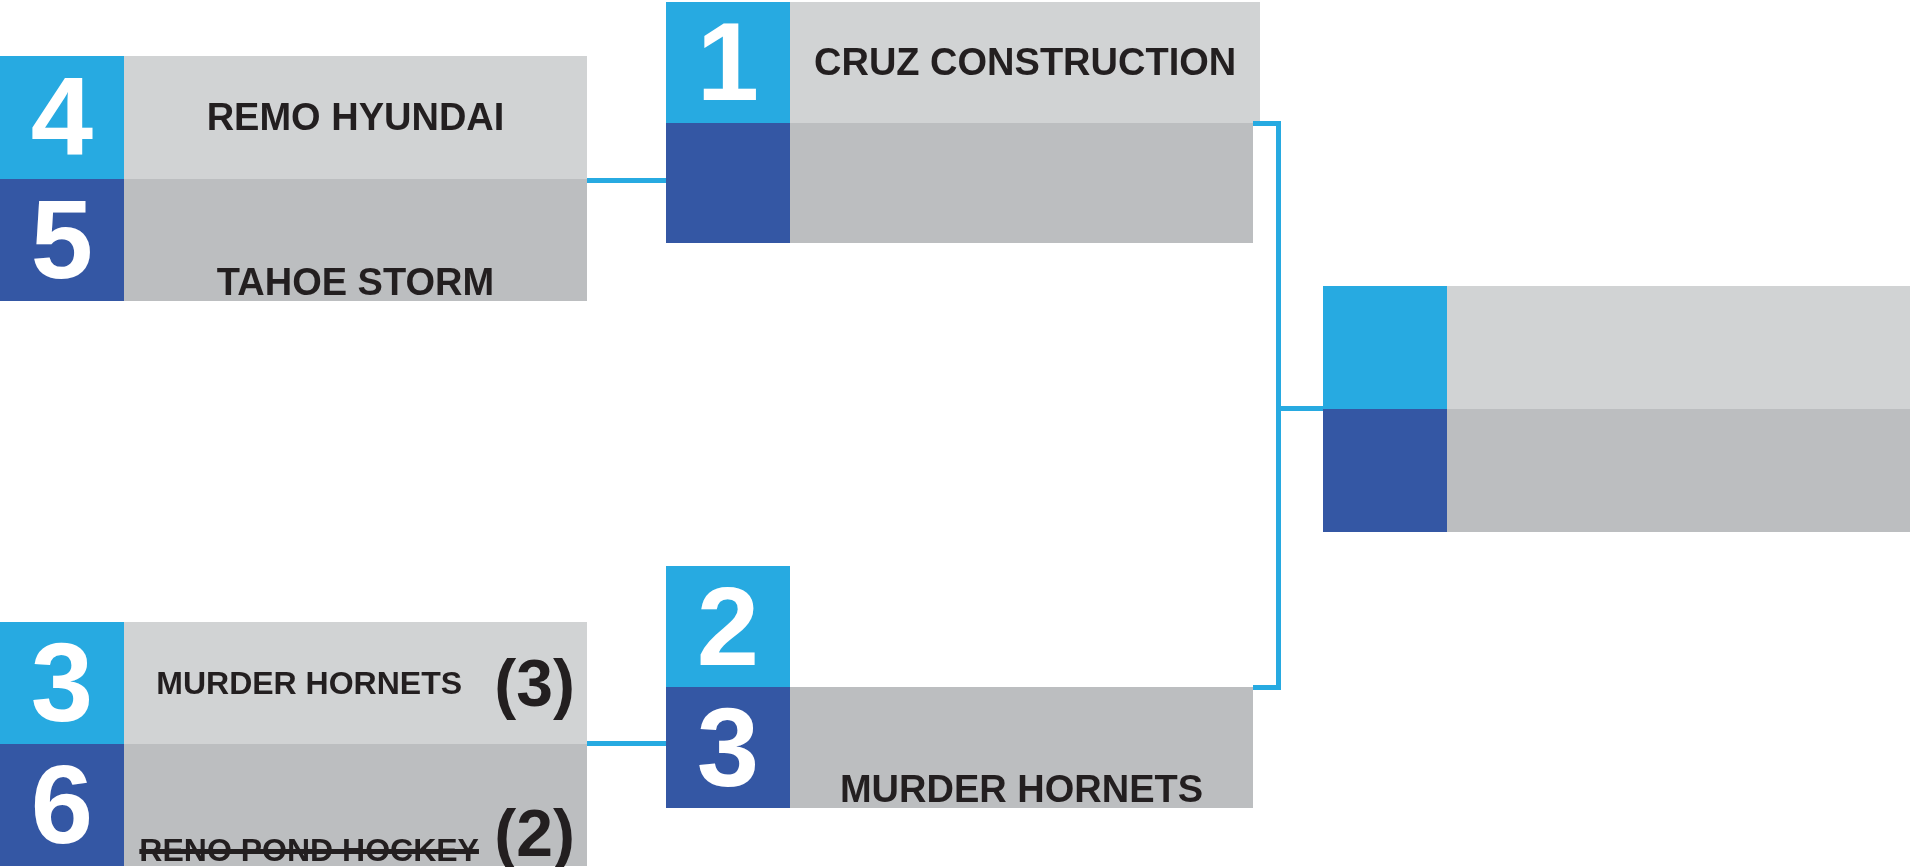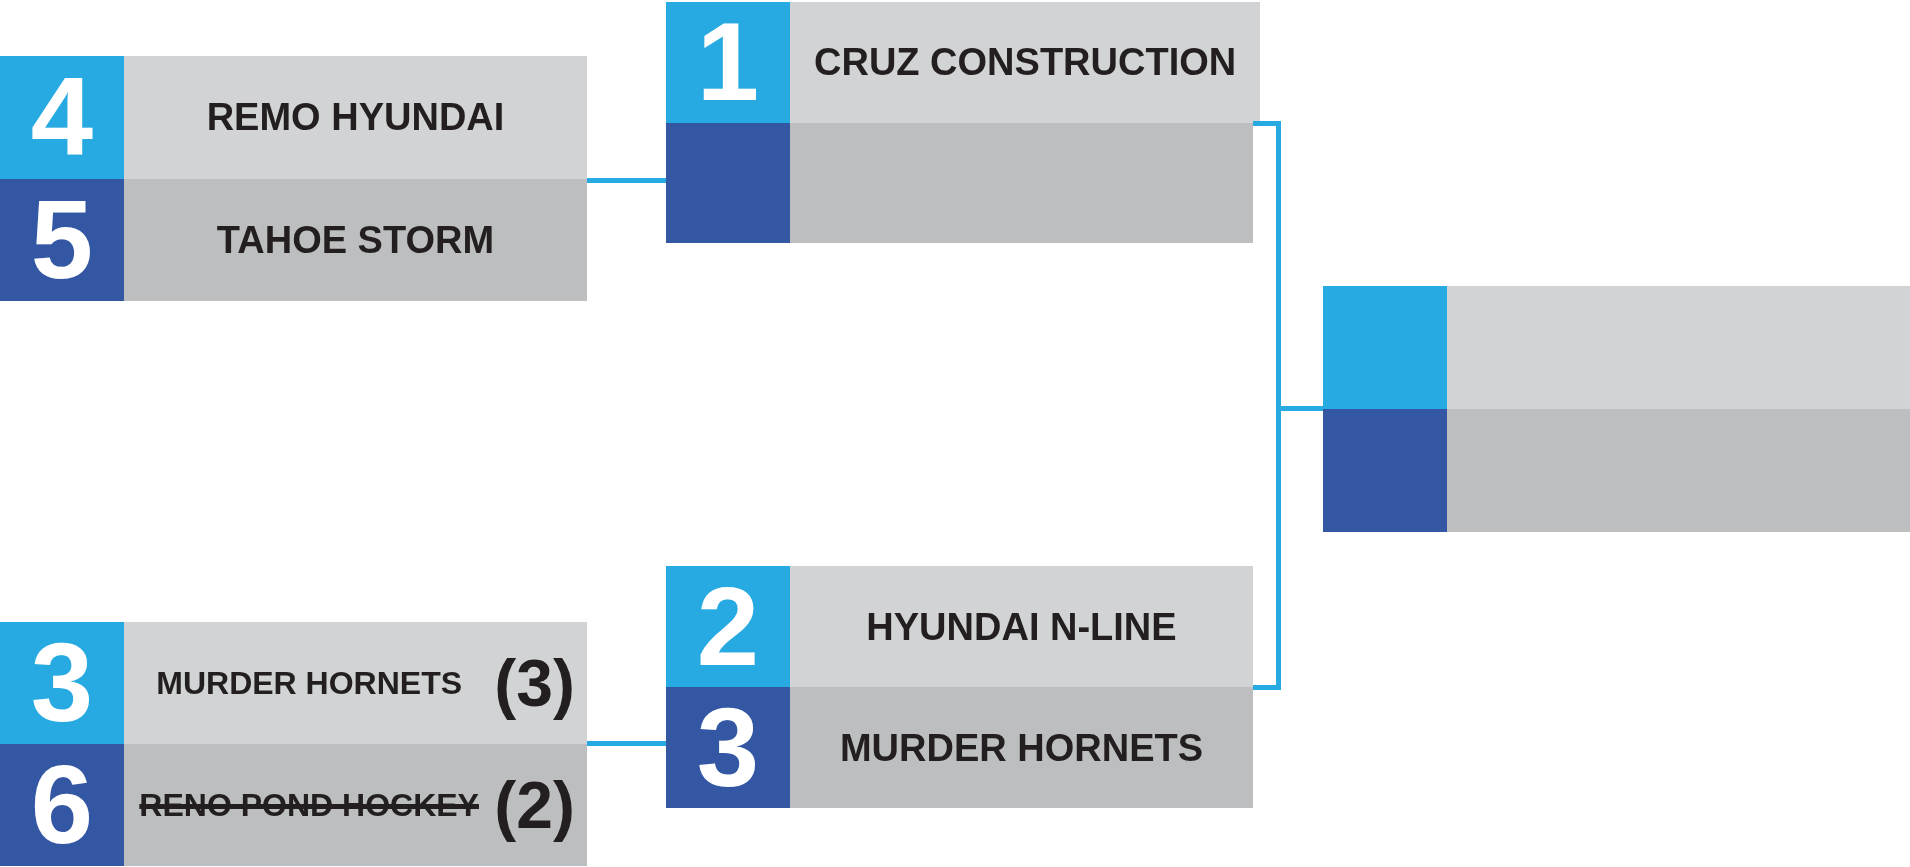--- a/index.html
+++ b/index.html
@@ -28,21 +28,21 @@
     display:flex;align-items:center;justify-content:center;
     color:#ffffff;font-size:112px;line-height:1;
   }
   .seed.cyan{background:var(--cyan,#27aae1);}
   .seed.blue{background:var(--blue,#3457a4);}
   .slot{
     flex:1;display:flex;align-items:center;justify-content:center;
     font-size:38px;line-height:1;white-space:nowrap;padding:0 24px;
   }
   .slot.lg{background:var(--rowLight,#d1d3d4);}
-  .slot.dg{background:var(--rowDark,#bcbec0);}
+  .slot.dg{background:var(--rowDark,#bcbec0);align-items:flex-end;}
   .slot.with-score{justify-content:flex-start;padding:0 12px 0 0;}
   .bname{flex:1;text-align:center;font-size:32px;line-height:1;}
   .bname.strike{text-decoration:line-through;text-decoration-thickness:5px;}
   .bscore{font-size:66px;line-height:1;}
   .line{position:absolute;background:var(--connector,#27aae1);}
 </style>
 </head>
 <body>
 
 <div id="canvas">
@@ -90,23 +90,20 @@
       <div class="seed blue"></div>
       <div class="slot dg">
         <span></span>
       </div>
     </div>
   </div>
 
   <div class="match" style="left:666px;top:566px;--rh:121px">
     <div class="trow">
       <div class="seed cyan">2</div>
-      <div class="slot lg">
-        <span>HYUNDAI N-LINE</span>
-      </div>
     </div>
     <div class="trow">
       <div class="seed blue">3</div>
       <div class="slot dg">
         <span>MURDER HORNETS</span>
       </div>
     </div>
   </div>
 
   <div class="match" style="left:1323px;top:286px;--rh:123px">

